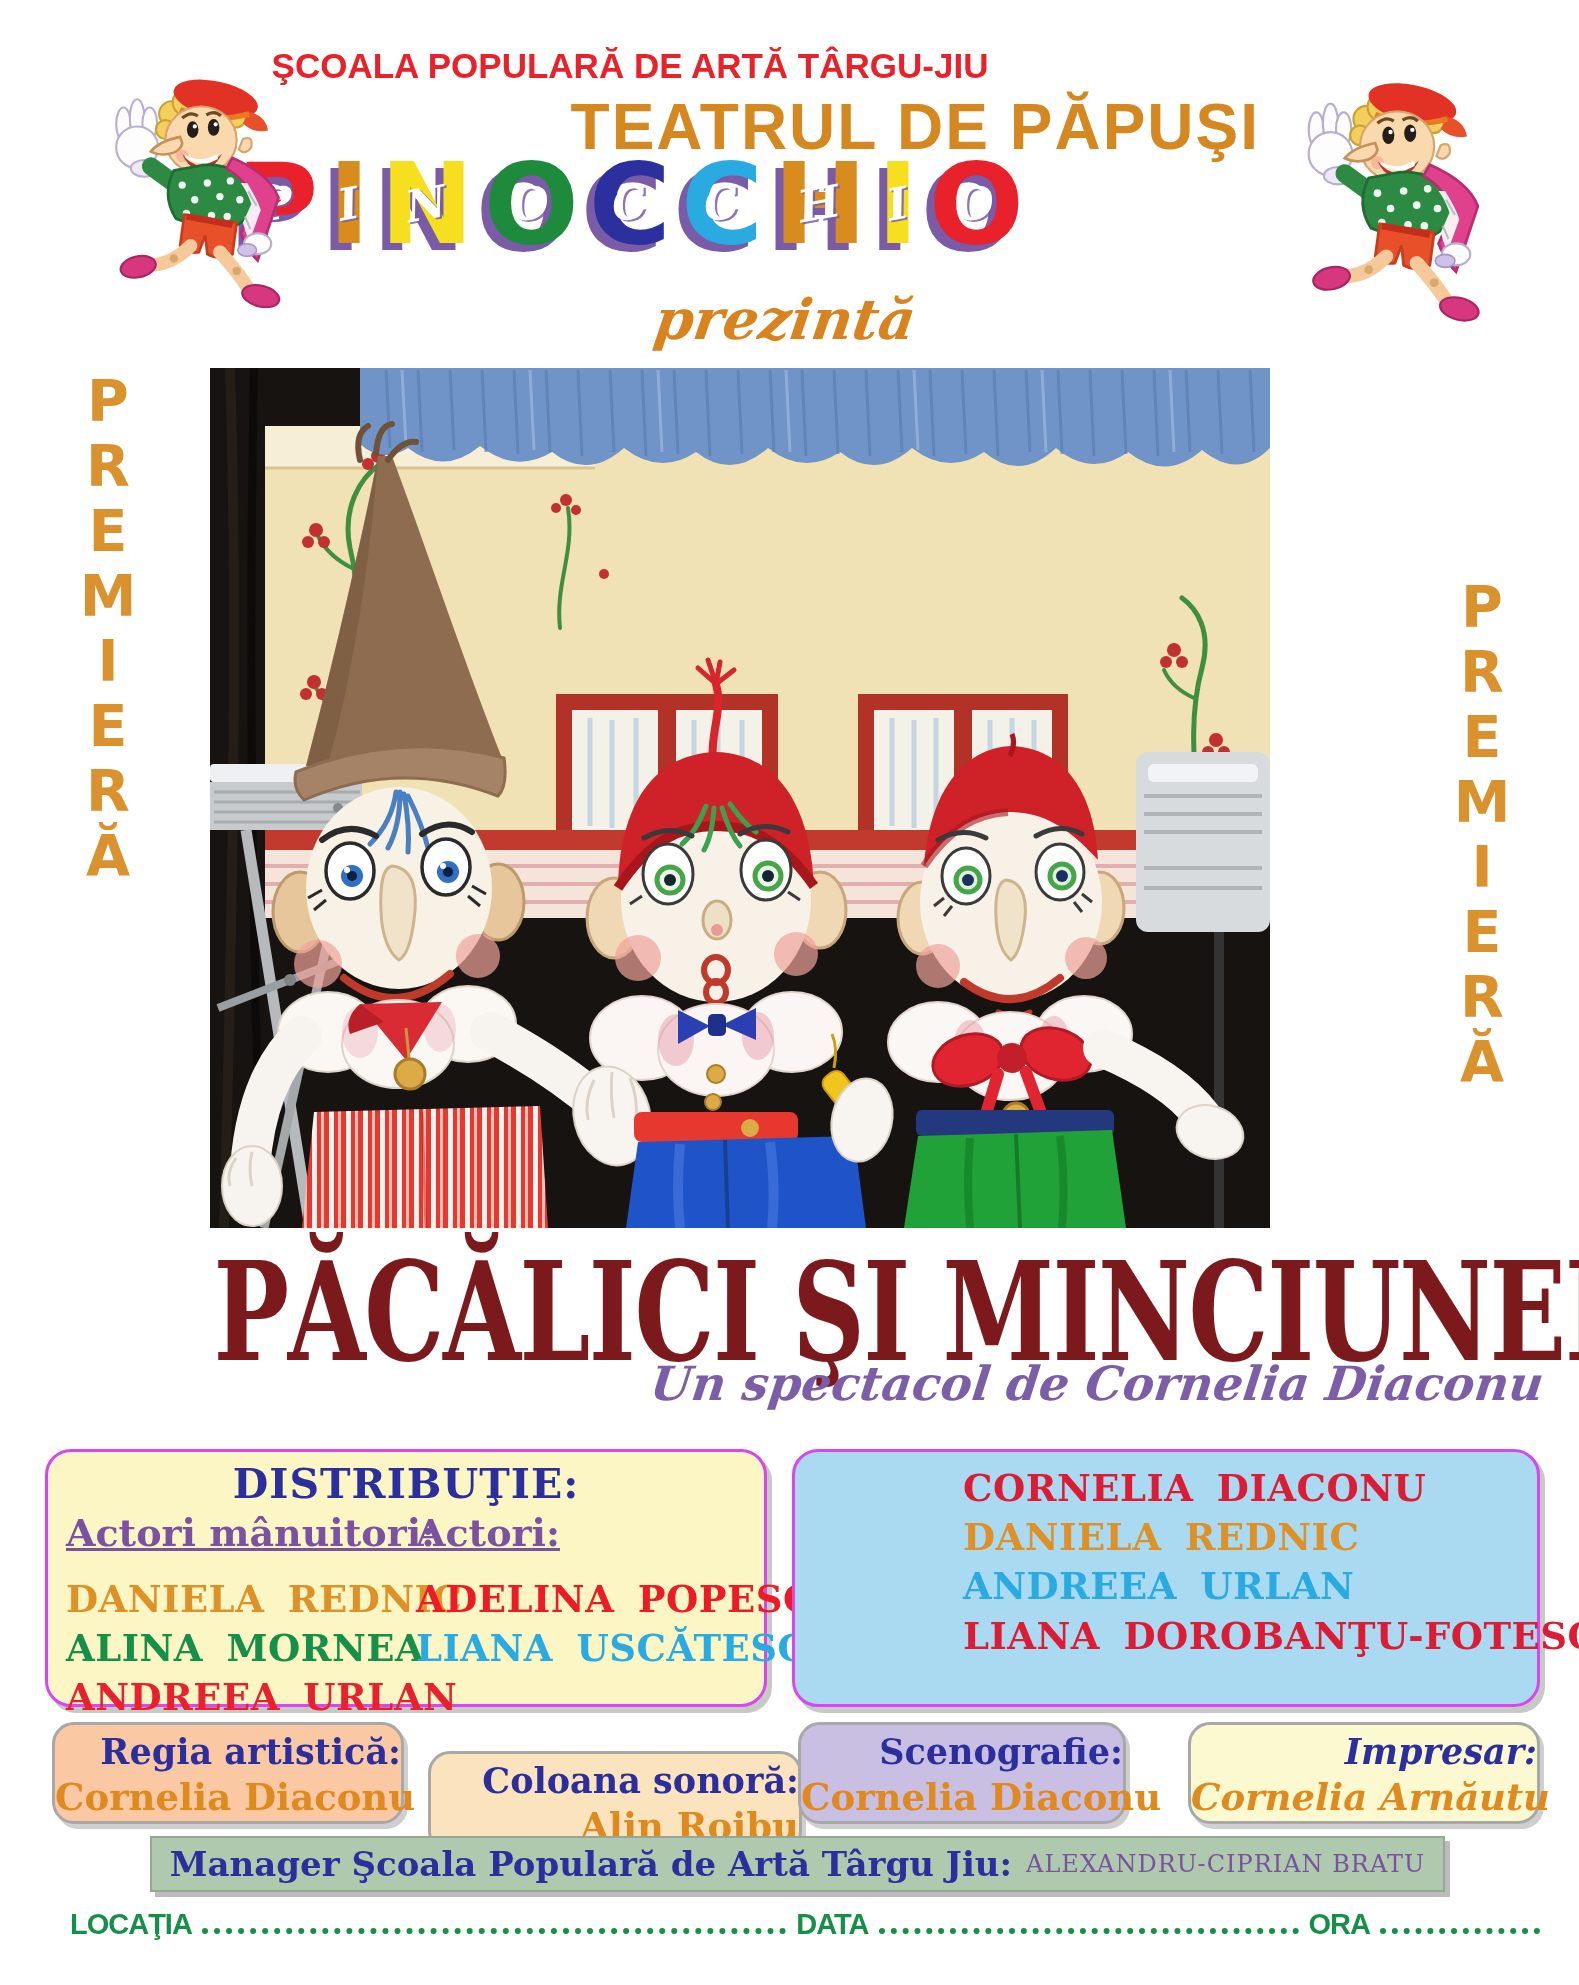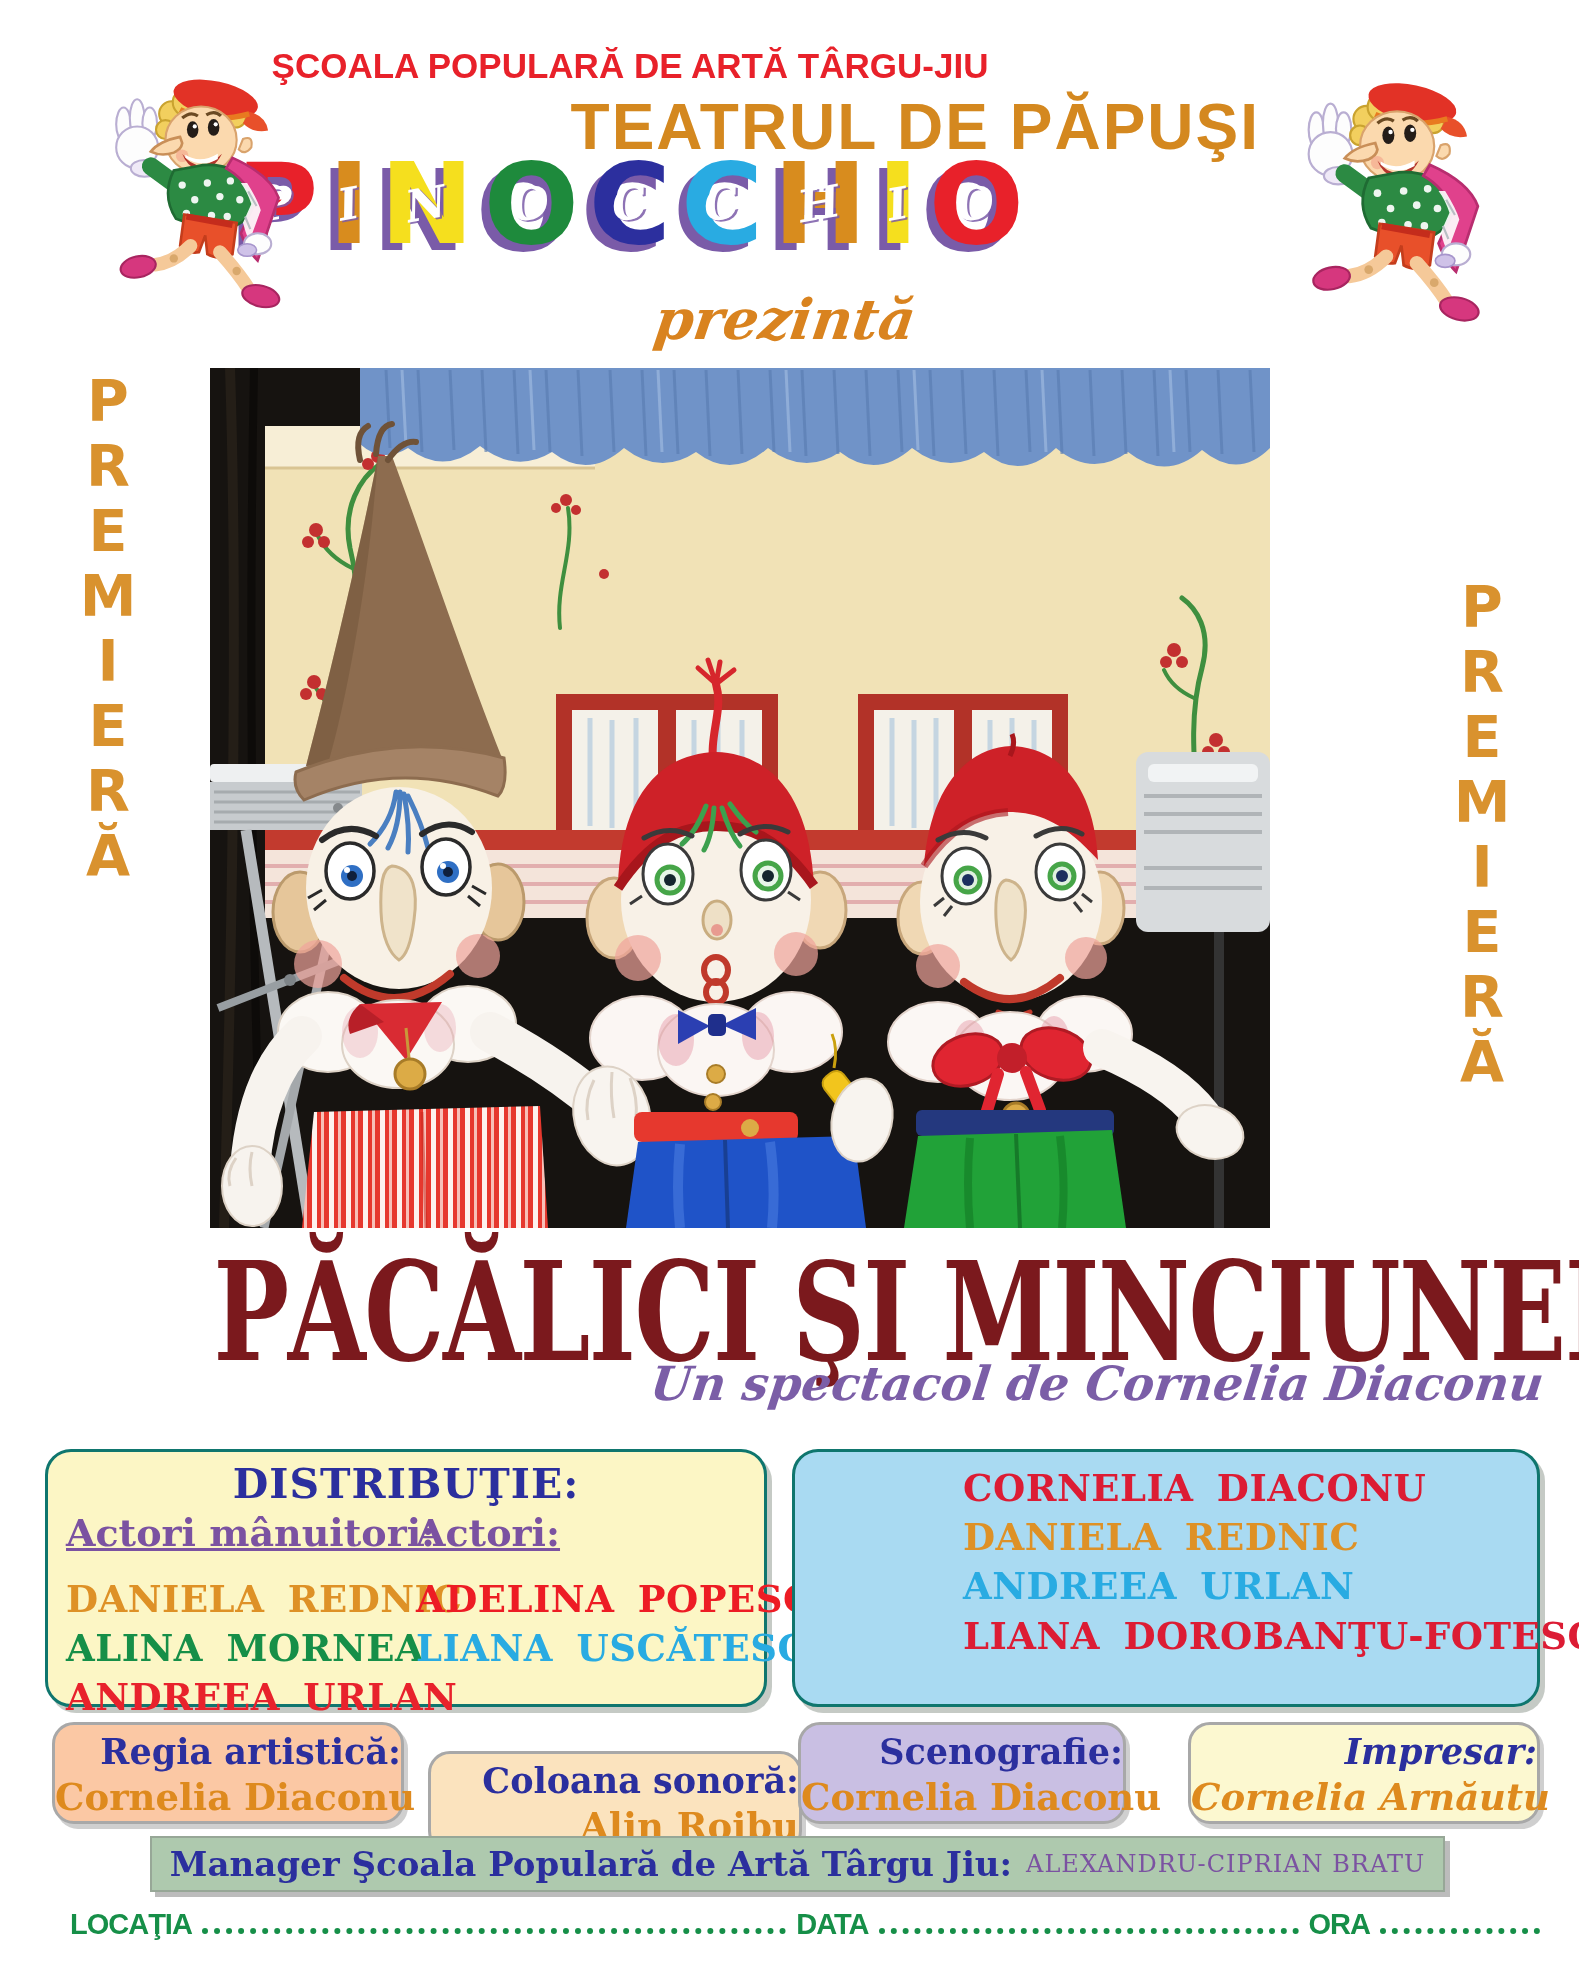--- a/index.html
+++ b/index.html
@@ -40,21 +40,21 @@
   .mascot-right{left:1280px;top:60px;width:232px;height:262px;}
 
   
   .show-title{left:0;top:1232px;width:1579px;text-align:center;white-space:nowrap;
     font-family:"DejaVu Serif",serif;font-weight:bold;font-size:136px;letter-spacing:-2px;
     transform:scaleX(.74);transform-origin:52% 50%;}
   .show-subtitle{top:1356px;right:36px;font-family:"DejaVu Serif",serif;font-style:italic;
     font-weight:bold;font-size:47px;transform:skewX(-7deg);white-space:nowrap;}
 
   
-  .panel{position:absolute;border:3px solid #0f766e;border-radius:26px;
+  .panel{position:absolute;border:3px solid #d946ef;border-radius:26px;
     box-shadow:5px 6px 0 rgba(150,158,150,.55);box-sizing:border-box;}
   .box-dist{left:45px;top:1449px;width:722px;height:258px;background:#fcf6c5;padding:8px 18px;}
   .box-voices{left:792px;top:1449px;width:748px;height:258px;background:#a9daf2;padding:8px 20px;}
   .dist-heading{text-align:center;font-family:"DejaVu Serif",serif;font-weight:bold;
     font-size:41px;letter-spacing:1px;}
   .dist-cols{display:flex;margin-top:2px;}
   .dist-col1{width:350px;}
   .dist-col2{flex:1;}
   .sub-head{font-family:"DejaVu Serif",serif;font-weight:bold;font-size:38px;
     color:#7b52a1;text-decoration:underline;white-space:nowrap;}

